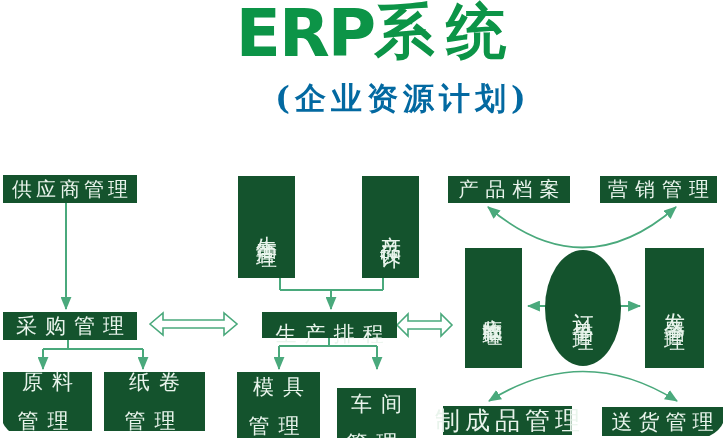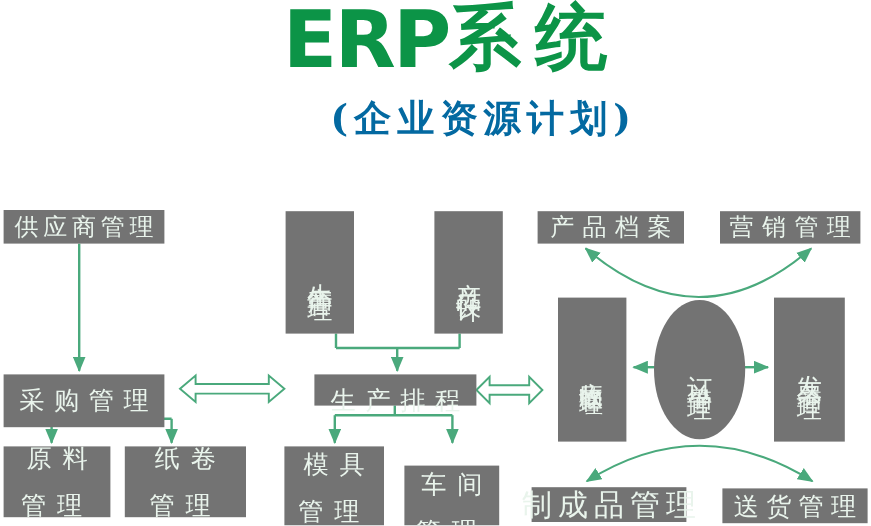--- a/index.html
+++ b/index.html
@@ -2,20 +2,21 @@
 <html><head>
 <meta charset="utf-8">
 <style>
   html,body{margin:0;padding:0;background:#ffffff;}
   .canvas{
     position:relative;
     width:726px;height:438px;
     background:#ffffff;
     overflow:hidden;
     font-family:"DejaVu Serif","Liberation Serif",serif;
+    border-radius:27px;
   }
   
   .title{
     position:absolute;left:0;top:-8px;width:726px;
     text-align:center;text-indent:28px;
     color:#0c9447;white-space:nowrap;
   }
   .title .latin{
     font-family:"DejaVu Sans","Liberation Sans",sans-serif;
     font-weight:700;font-size:66px;letter-spacing:-2px;
@@ -29,32 +30,32 @@
     position:absolute;left:0;top:78px;width:726px;
     text-align:center;text-indent:80px;
     color:#0369a1;font-size:31px;letter-spacing:5px;font-weight:600;
     white-space:nowrap;
   }
   
   .wires{position:absolute;left:0;top:0;width:726px;height:438px;z-index:1;}
   
   .node{
     position:absolute;z-index:2;
-    background:#737373;color:#e9f4ec;
+    background:#14532d;color:#e9f4ec;
     display:flex;align-items:center;justify-content:center;
     text-align:center;
   }
   .h1l{font-size:20px;letter-spacing:4px;white-space:nowrap;text-indent:4px;}
   .h2l{font-size:21px;letter-spacing:9px;line-height:39px;white-space:pre-line;text-indent:9px;}
   .vl{writing-mode:vertical-rl;text-orientation:upright;font-size:21px;letter-spacing:4px;white-space:nowrap;}
   .vl5{letter-spacing:2px;font-size:20px;}
   .ellipse{border-radius:50%;}
   
   .n-supplier{left:3px;top:175px;width:134px;height:28px;}
-  .n-purchasing{left:3px;top:312px;width:134px;height:44px;font-size:21px;}
+  .n-purchasing{left:3px;top:312px;width:134px;height:28px;font-size:21px;}
   .n-raw{left:3px;top:372px;width:89px;height:59px;}
   .n-paper{left:104px;top:372px;width:101px;height:59px;}
   .n-production{left:238px;top:176px;width:57px;height:102px;}
   .n-design{left:362px;top:176px;width:57px;height:102px;}
   .n-scheduling{left:262px;top:312px;width:135px;height:26px;font-size:21px;letter-spacing:8px;}
   .n-mold{left:237px;top:372px;width:83px;height:70px;}
   .n-workshop{left:337px;top:388px;width:79px;height:72px;}
   .n-archive{left:448px;top:176px;width:122px;height:27px;letter-spacing:7px;}
   .n-marketing{left:600px;top:176px;width:117px;height:27px;letter-spacing:7px;}
   .n-receivables{left:465px;top:248px;width:57px;height:120px;}

